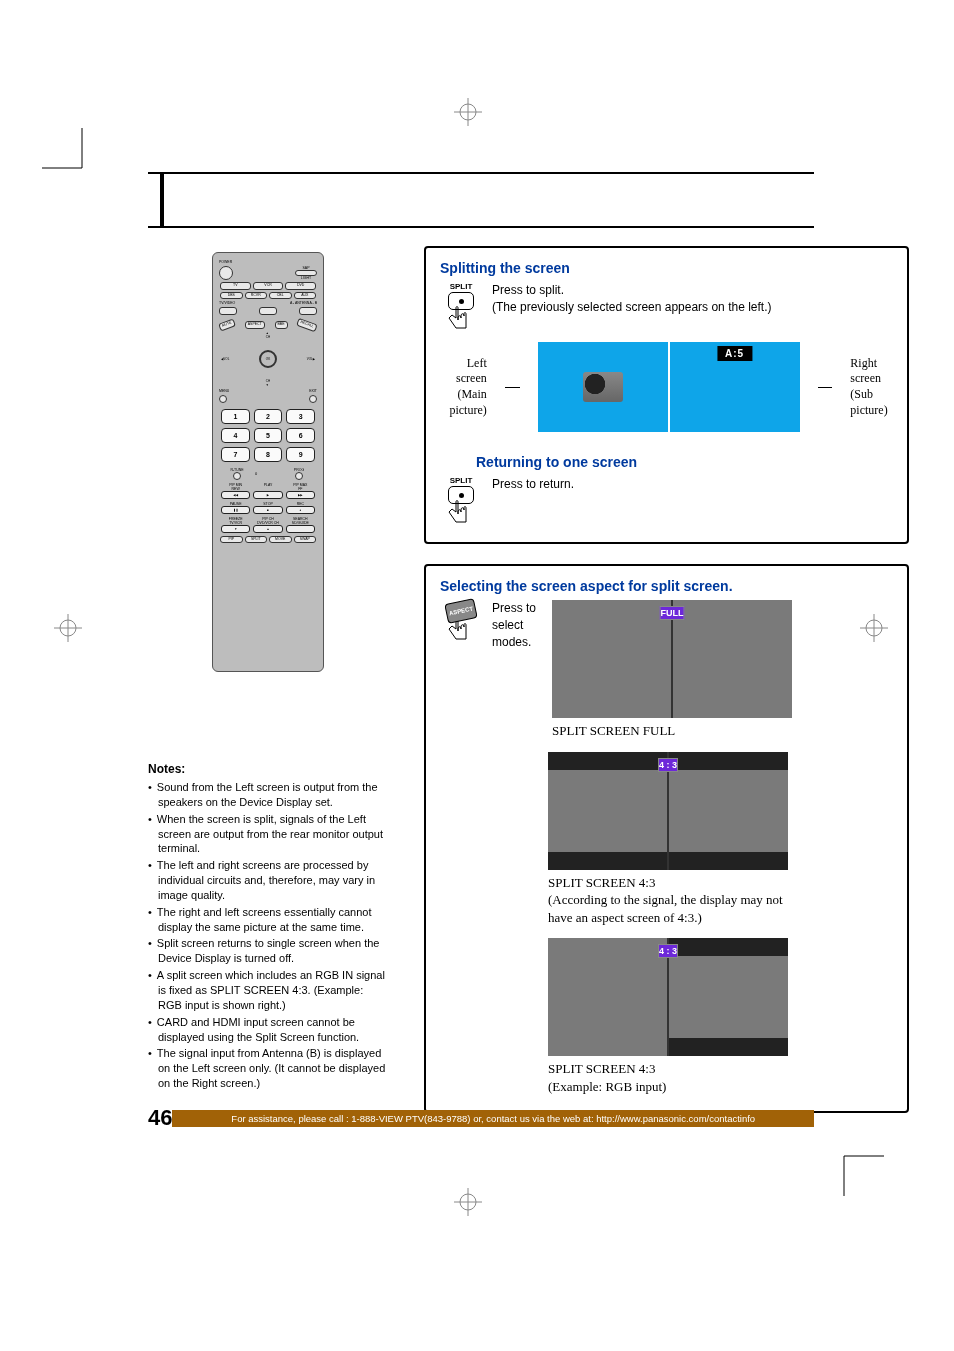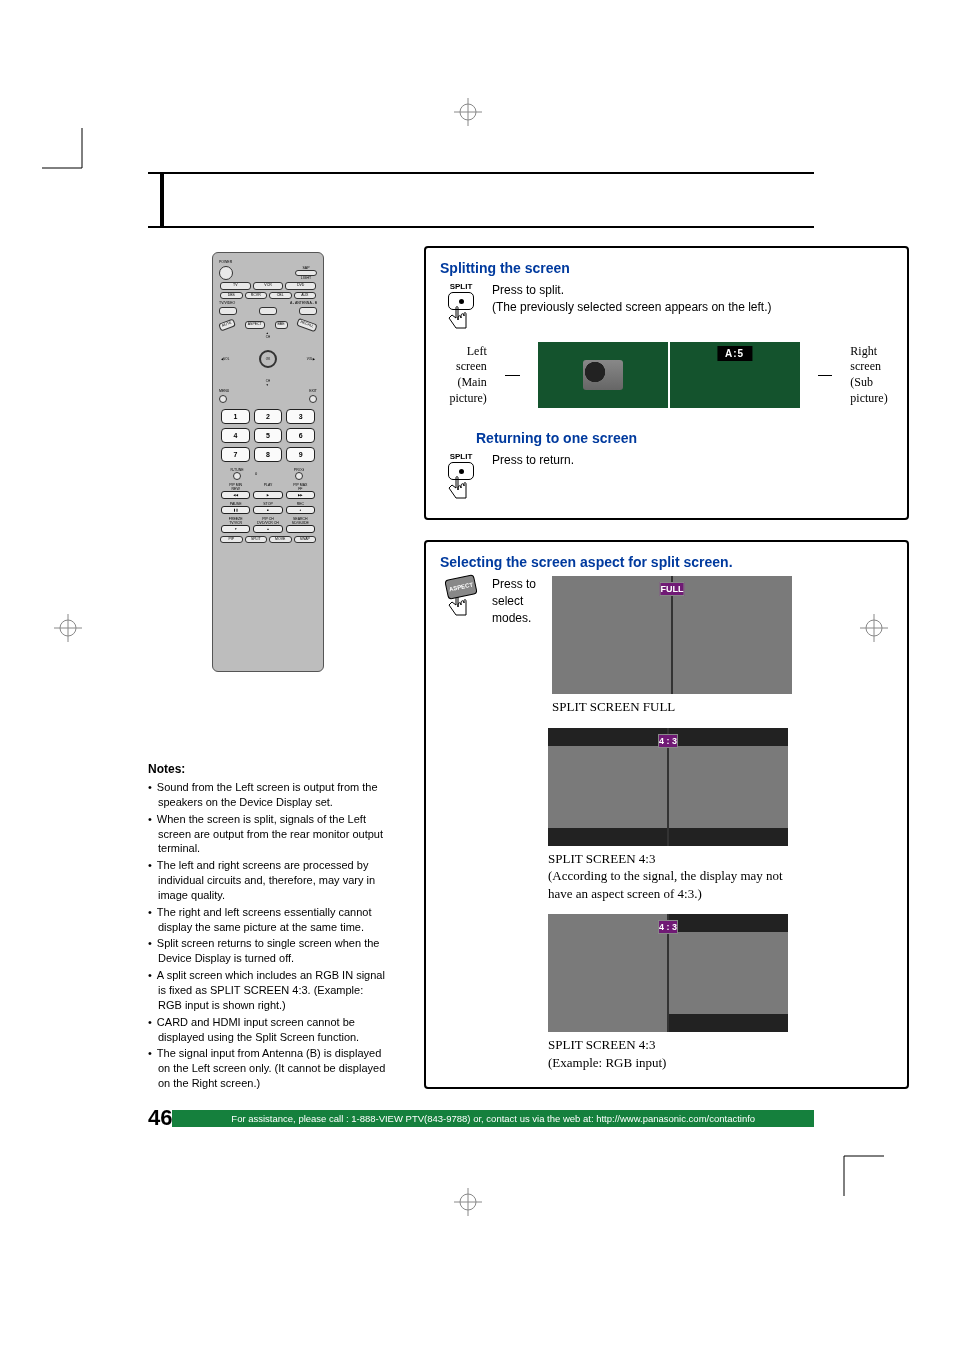--- a/index.html
+++ b/index.html
@@ -74,39 +74,39 @@
   .hand-btn { width: 42px; flex-shrink:0; text-align:center; }
   .hand-btn .blabel { font-size:8px; font-weight:bold; }
   .hand-btn .press-btn{width:26px;height:18px;border:1.5px solid #000;border-radius:5px;margin:1px auto 0;display:flex;align-items:center;justify-content:center;}
   .hand-btn .press-btn .dot{width:5px;height:5px;border-radius:50%;background:#000;}
   .hand-btn svg{display:block;margin:-4px auto 0;}
   .aspect-btn .press-btn{width:30px;height:20px;border:1.5px solid #000;border-radius:4px;transform:rotate(-12deg);display:flex;align-items:center;justify-content:center;font-size:6px;font-weight:bold;background:#888;color:#fff;}
 
   .step-text { font-size: 12px; line-height: 1.4; }
 
   .screens-row { display:flex; align-items:center; justify-content:center; gap:18px; margin-top:10px; position:relative; }
-  .screen-img { width:130px; height:66px; background:#14532d; position:relative; display:flex; align-items:center; justify-content:center; }
+  .screen-img { width:130px; height:90px; background:#0ea5e9; position:relative; display:flex; align-items:center; justify-content:center; }
   .screen-img.bird::after{content:"";position:absolute;width:40px;height:30px;background:radial-gradient(circle at 30% 40%, #222 30%, transparent 31%) , linear-gradient(#888,#666);border-radius:3px;}
   .screen-img .badge{position:absolute;top:4px;left:50%;transform:translateX(-50%);background:#000;color:#fff;font-size:10px;font-weight:bold;padding:2px 8px;letter-spacing:1px;}
   .side-label{font-size:12px;font-family:'Times New Roman',serif;line-height:1.3;}
   .side-line{width:22px;height:1px;background:#000;}
 
   .aspect-block{margin-top:12px;}
   .aspect-imgwrap{position:relative;width:240px;height:118px;margin-left:108px;background:#333;}
-  .aspect-imgwrap .badge{position:absolute;top:6px;left:50%;transform:translateX(-50%);background:#701a75;color:#fff;font-size:9px;font-weight:bold;padding:1px 0;border:1px solid #888;}
+  .aspect-imgwrap .badge{position:absolute;top:6px;left:50%;transform:translateX(-50%);background:#6d28d9;color:#fff;font-size:9px;font-weight:bold;padding:1px 0;border:1px solid #888;}
   .aspect-caption{font-family:'Times New Roman',serif;font-size:13px;margin-left:108px;margin-top:4px;line-height:1.35;max-width:260px;}
   .pair{display:flex;gap:2px;width:100%;height:100%;}
   .pair .half{flex:1;background:#7a7a7a;position:relative;}
   .pair .half.letterbox::before,.pair .half.letterbox::after{content:"";position:absolute;left:0;right:0;height:18px;background:#222;}
   .pair .half.letterbox::before{top:0;}
   .pair .half.letterbox::after{bottom:0;}
 
   .footer-bar{position:absolute;left:148px;width:666px;top:1105px;display:flex;align-items:center;gap:0;}
   .page-num{font-size:22px;font-weight:bold;}
-  .footer-strip{flex:1;background:#15803d;color:#fff;font-size:9.5px;padding:3px 8px;text-align:center;}
+  .footer-strip{flex:1;background:#a16207;color:#fff;font-size:9.5px;padding:3px 8px;text-align:center;}
 
   .reg-mark{position:absolute;}
   .reg-mark svg{display:block;}
 </style>
 </head>
 <body>
 
 <div class="crop-mark" style="top:128px;left:42px;">
   <svg width="48" height="48">
       <path d="M0 40 H40 V0" stroke="#000" stroke-width="1" fill="none"></path>

